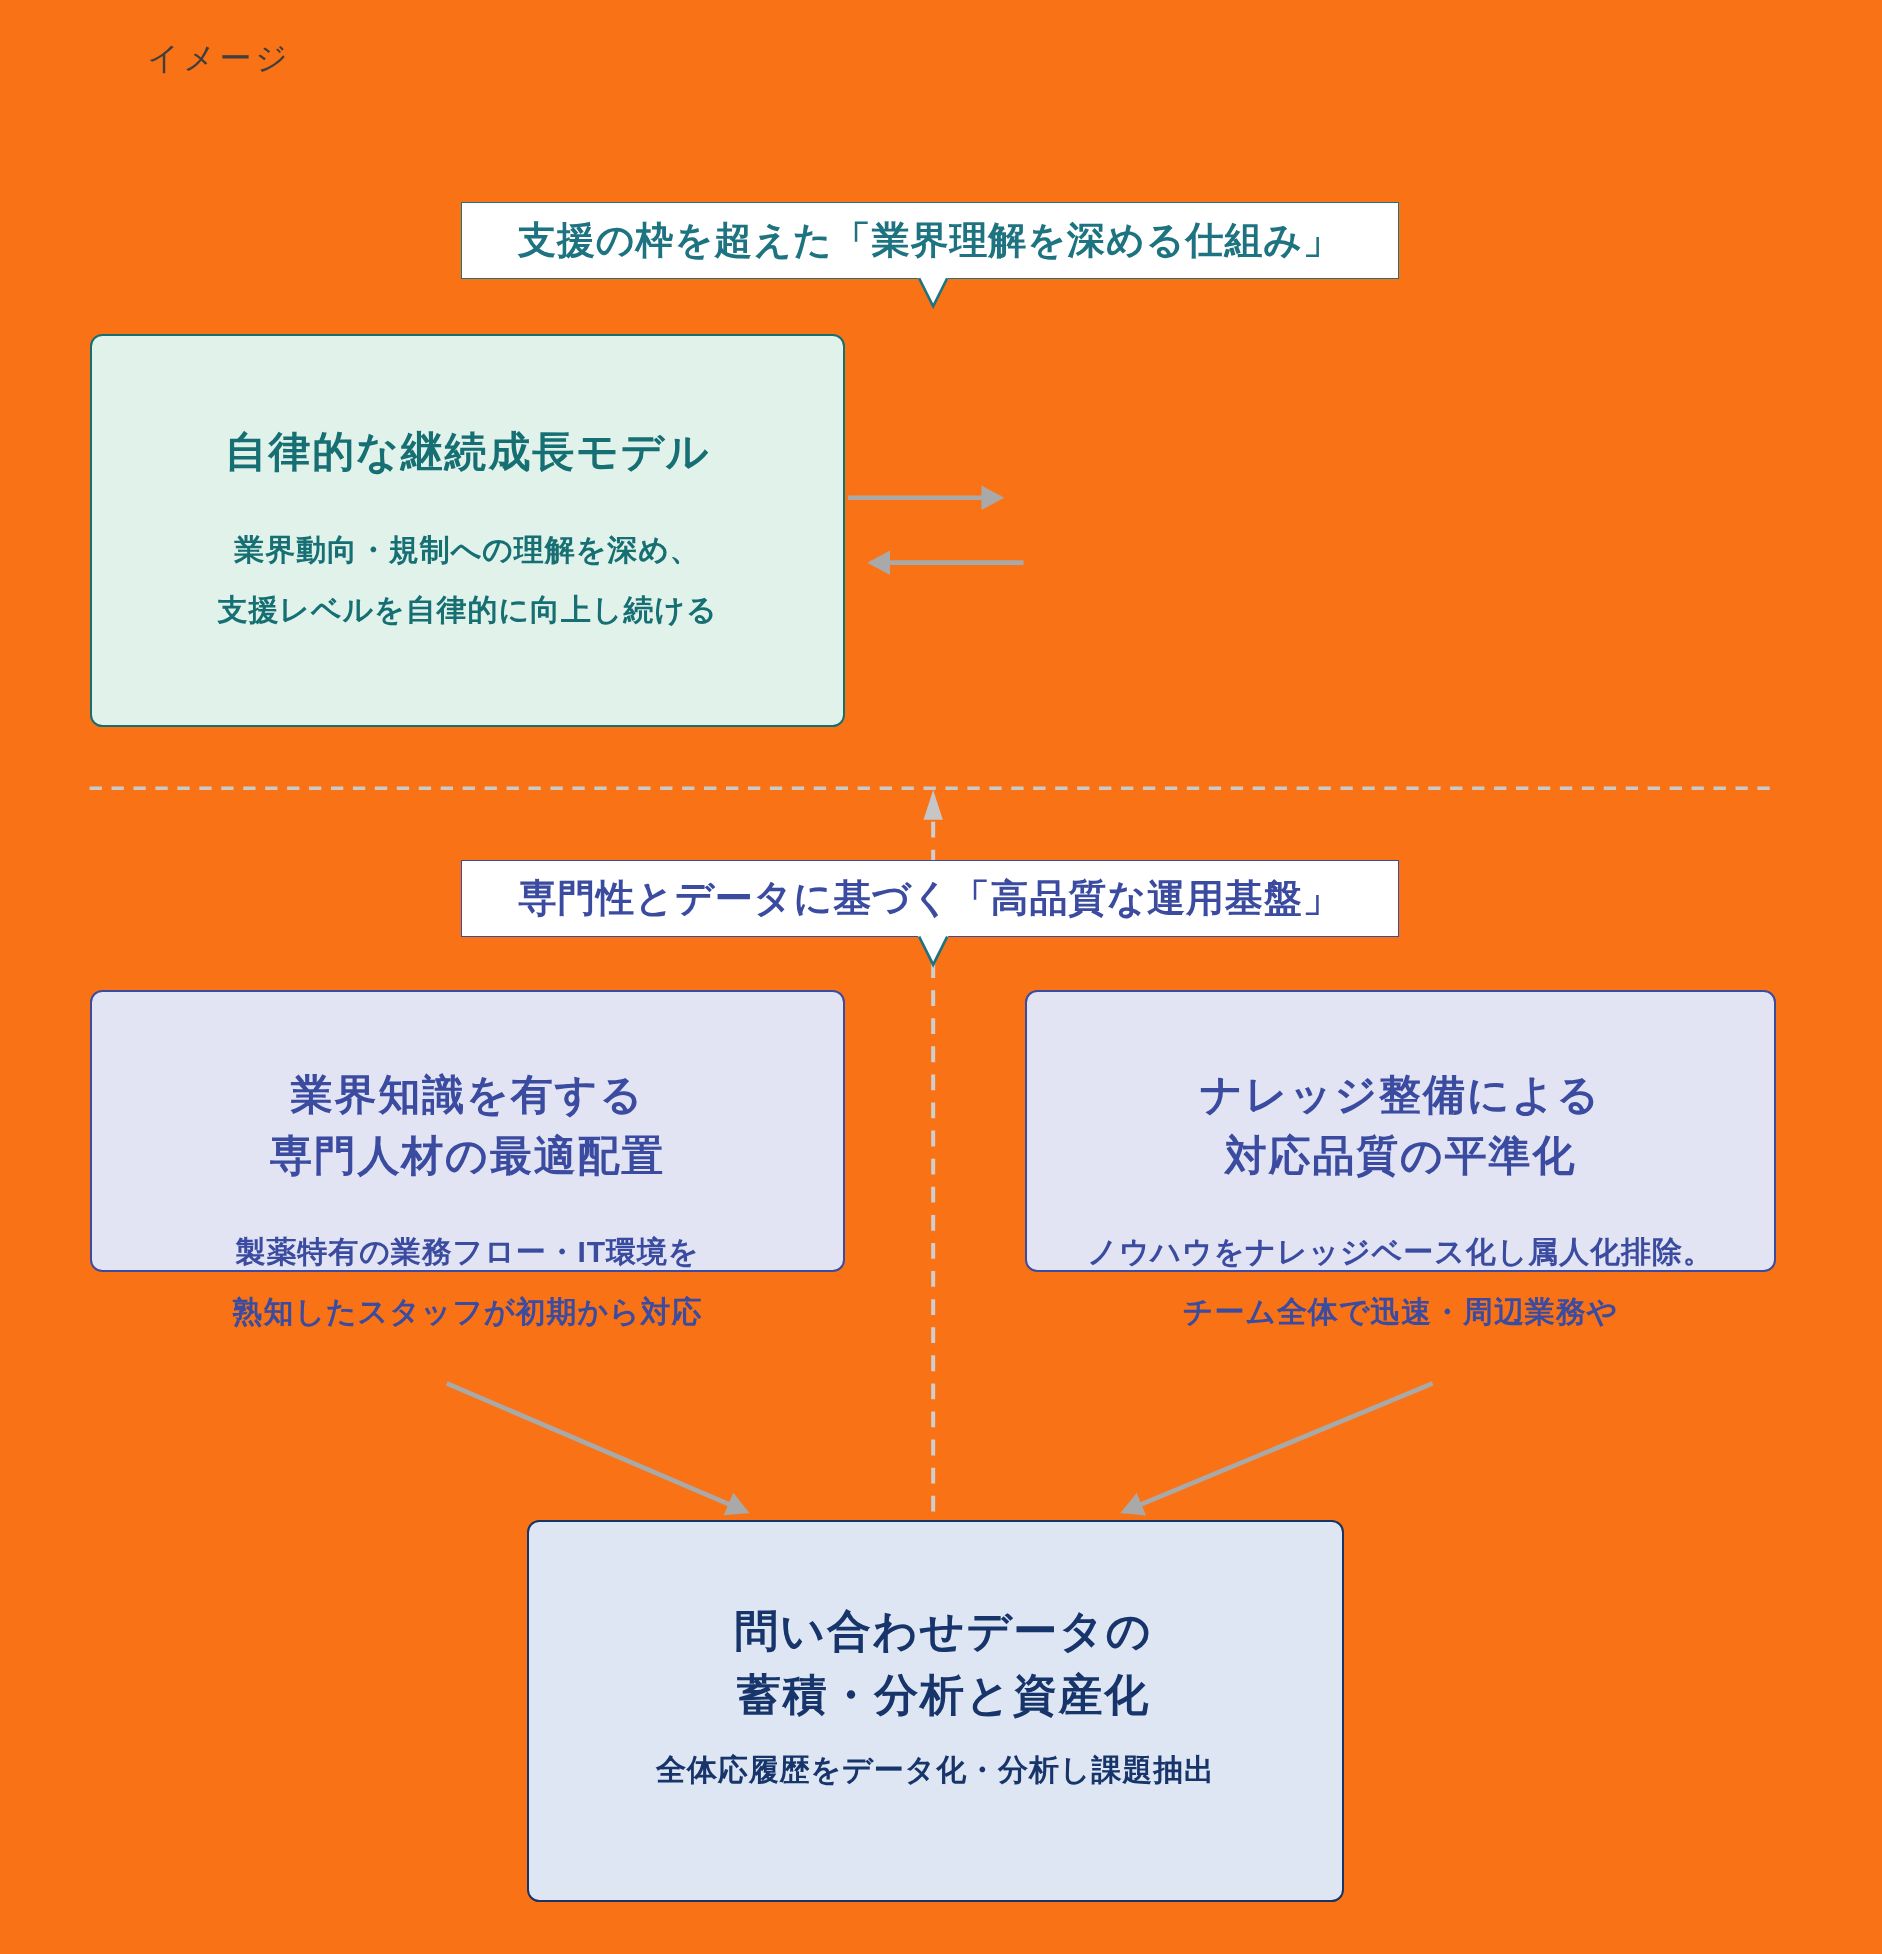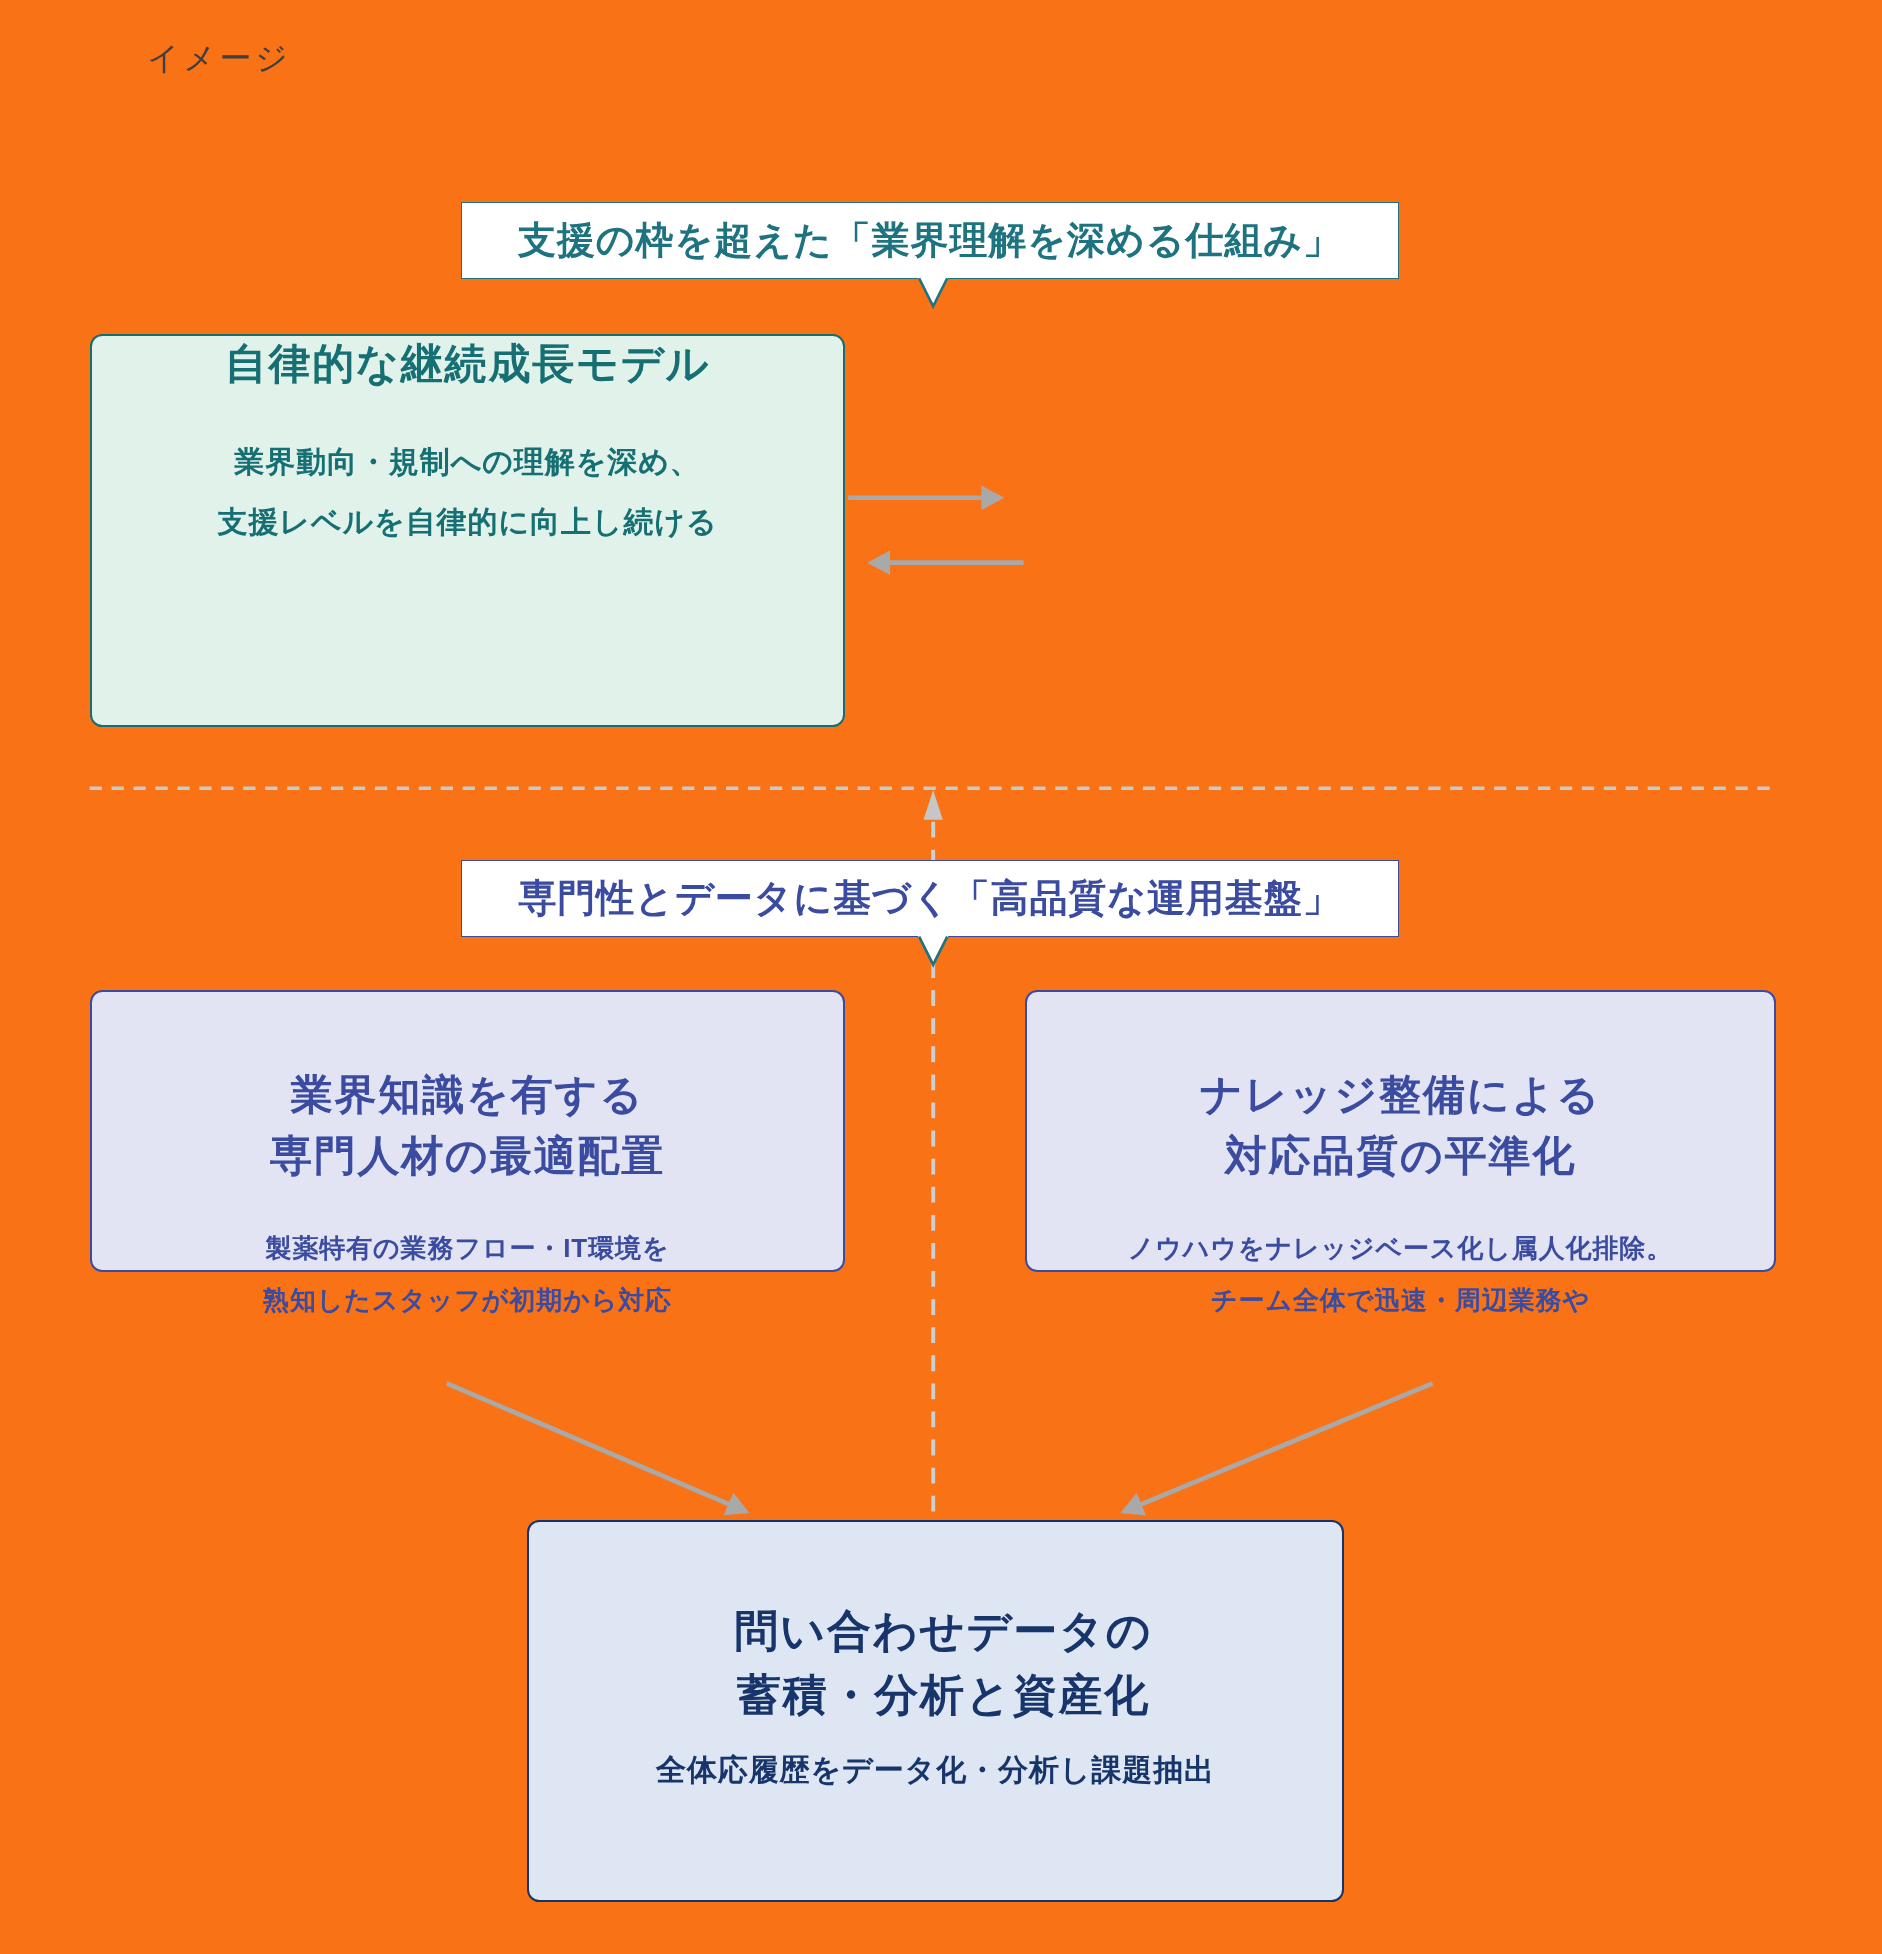--- a/index.html
+++ b/index.html
@@ -57,39 +57,40 @@
     position:absolute;box-sizing:border-box;border-radius:12.3px;
     display:flex;flex-direction:column;align-items:center;
     text-align:center;z-index:1;
   }
   .card .card-title{font-weight:700;white-space:nowrap;}
   .card .card-body{font-weight:600;white-space:nowrap;}
 
   .card-green{
     top:334px;height:393px;
     background:var(--green-fill);border:2.6px solid var(--green-border);
+    padding-top:88px;
   }
   #card-growth{left:90px;width:755px;}
   #card-value{left:1025px;width:751px;}
   .card-green .card-title{font-size:42px;letter-spacing:1.8px;color:var(--green-text);}
   .card-green .card-body{
     margin-top:40px;font-size:30px;line-height:2.0;
     letter-spacing:0.9px;color:var(--green-text);
   }
 
   .card-purple{
     top:990px;height:282px;
     background:var(--purple-fill);border:2.6px solid var(--accent-indigo);
     padding-top:72px;
   }
   #card-staffing{left:90px;width:755px;}
   #card-knowledge{left:1025px;width:751px;}
   .card-purple .card-title{font-size:42px;line-height:1.46;letter-spacing:1.8px;color:var(--accent-indigo);}
   .card-purple .card-body{
-    margin-top:35px;font-size:26px;line-height:2.0;
+    margin-top:35px;font-size:30px;line-height:2.0;
     letter-spacing:0.9px;color:var(--accent-indigo);
   }
 
   .card-navy{
     left:527px;top:1520px;width:817px;height:382px;
     background:var(--blue-fill);border:2.6px solid var(--navy-border);
     padding-top:77px;
   }
   .card-navy .card-title{font-size:44px;line-height:1.45;letter-spacing:1.8px;color:var(--navy-text);margin-left:16px;}
   .card-navy .card-body{

